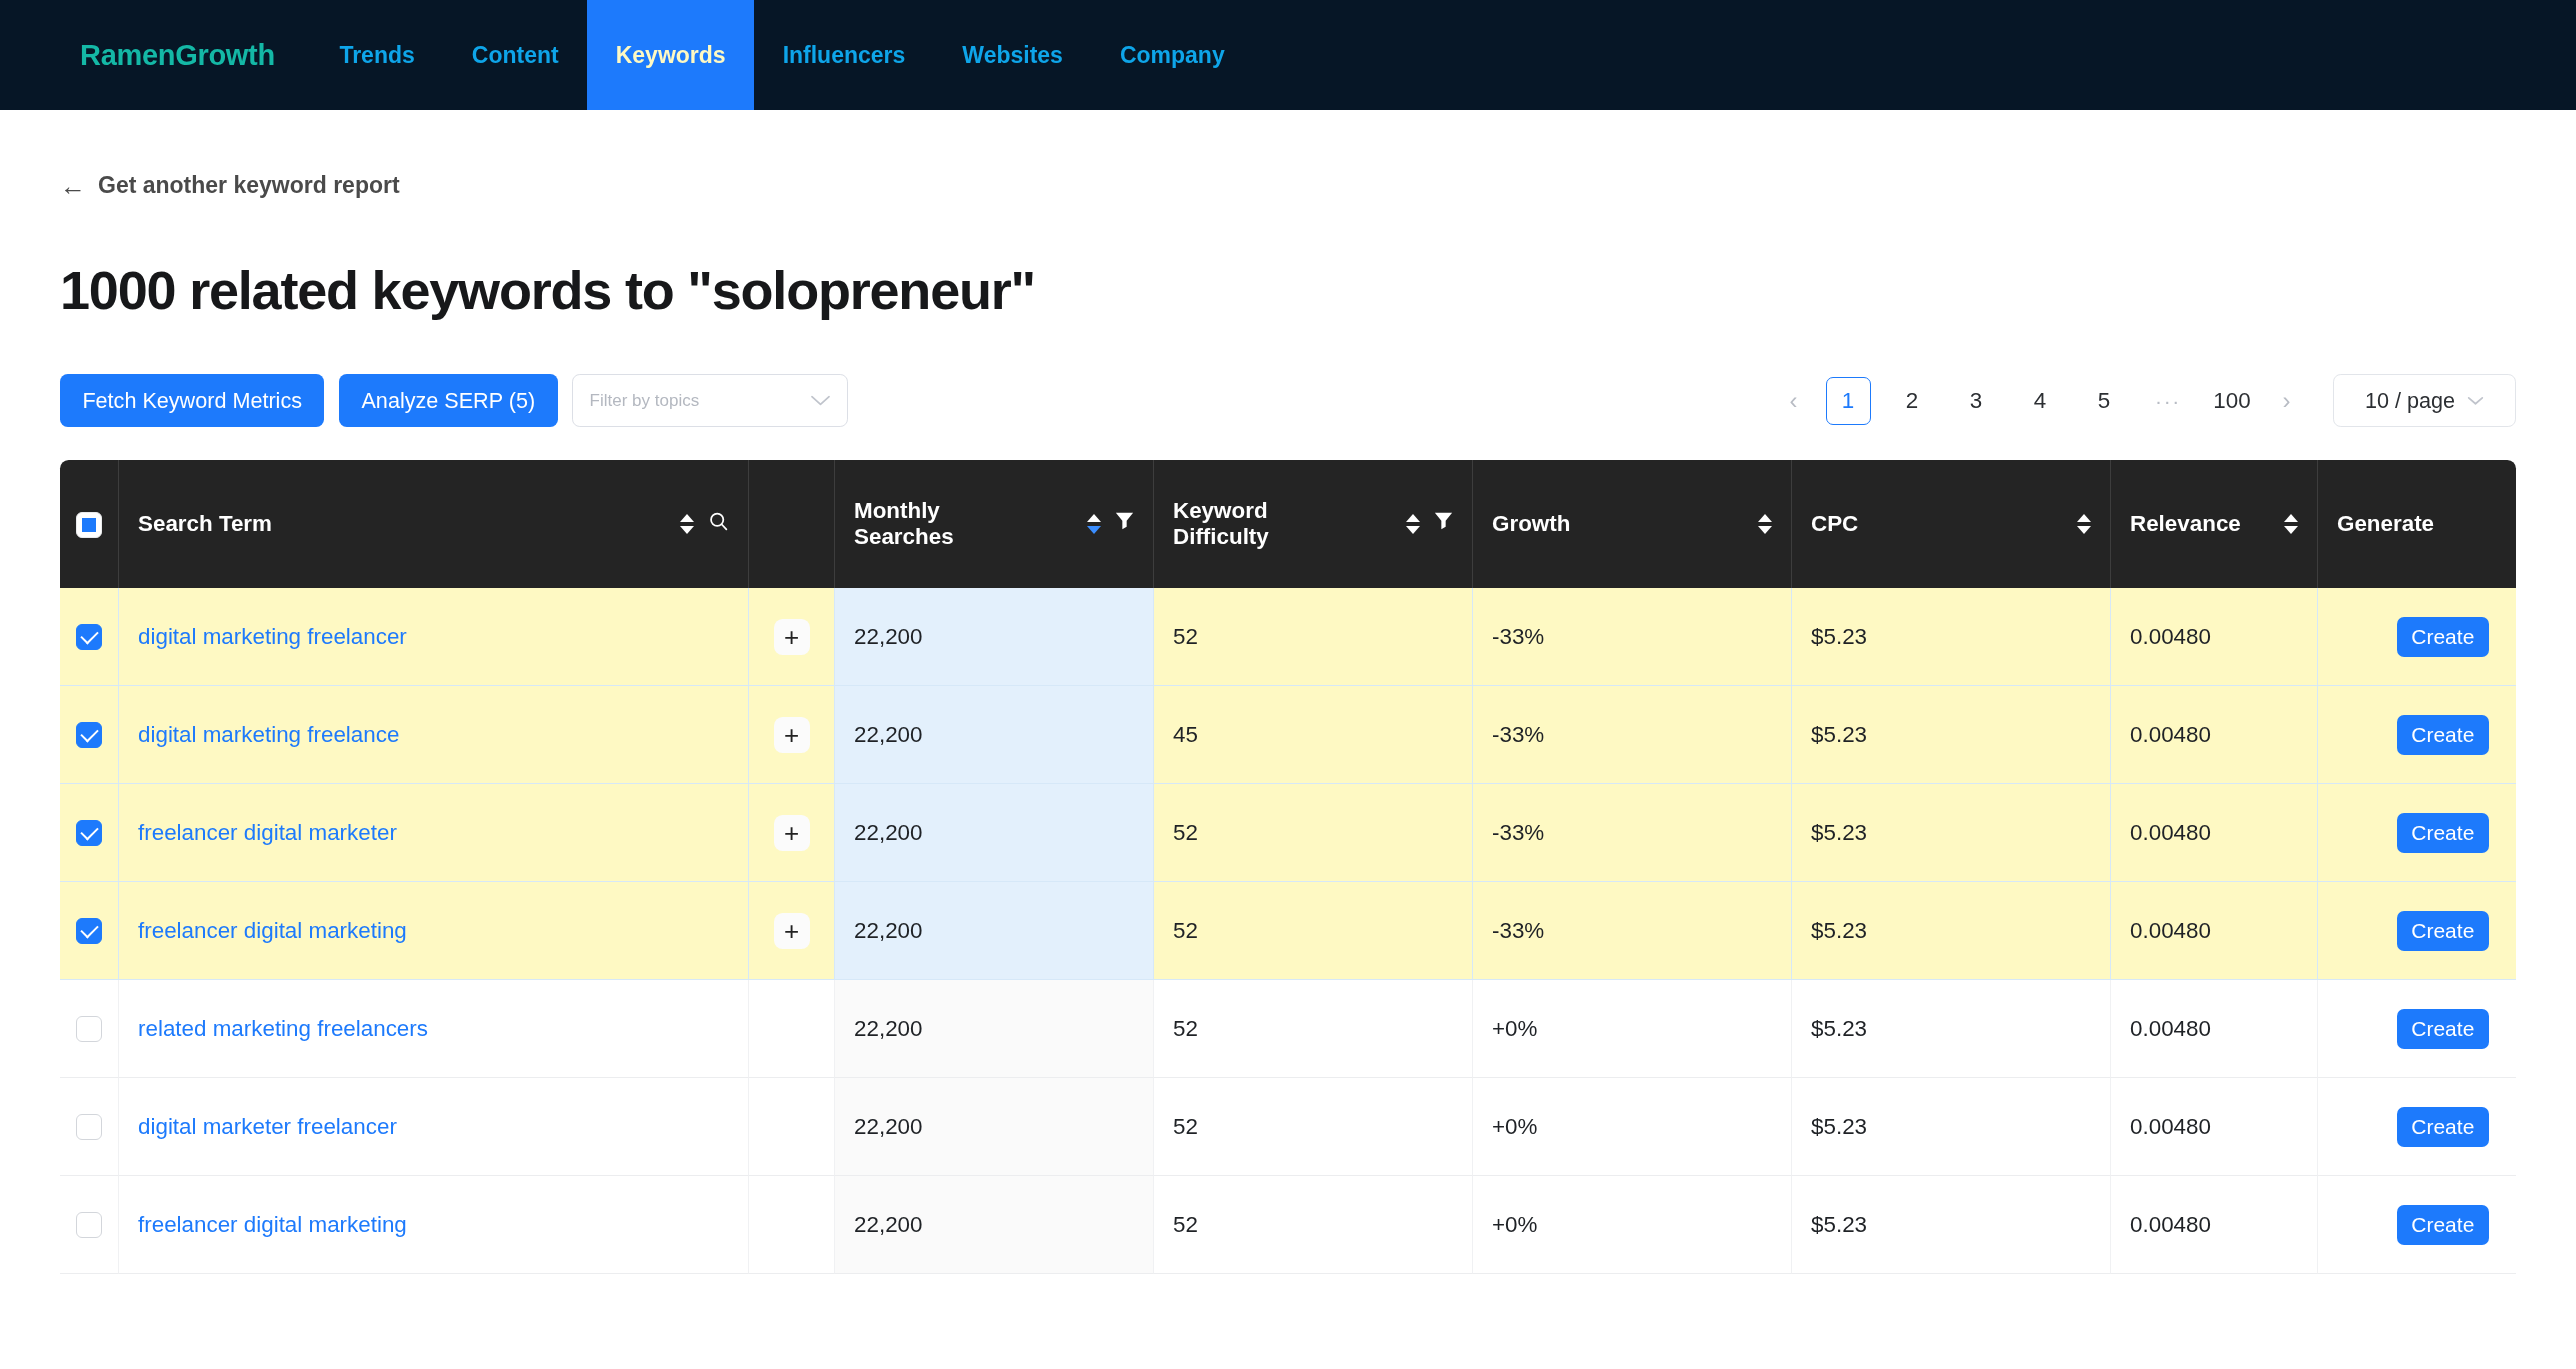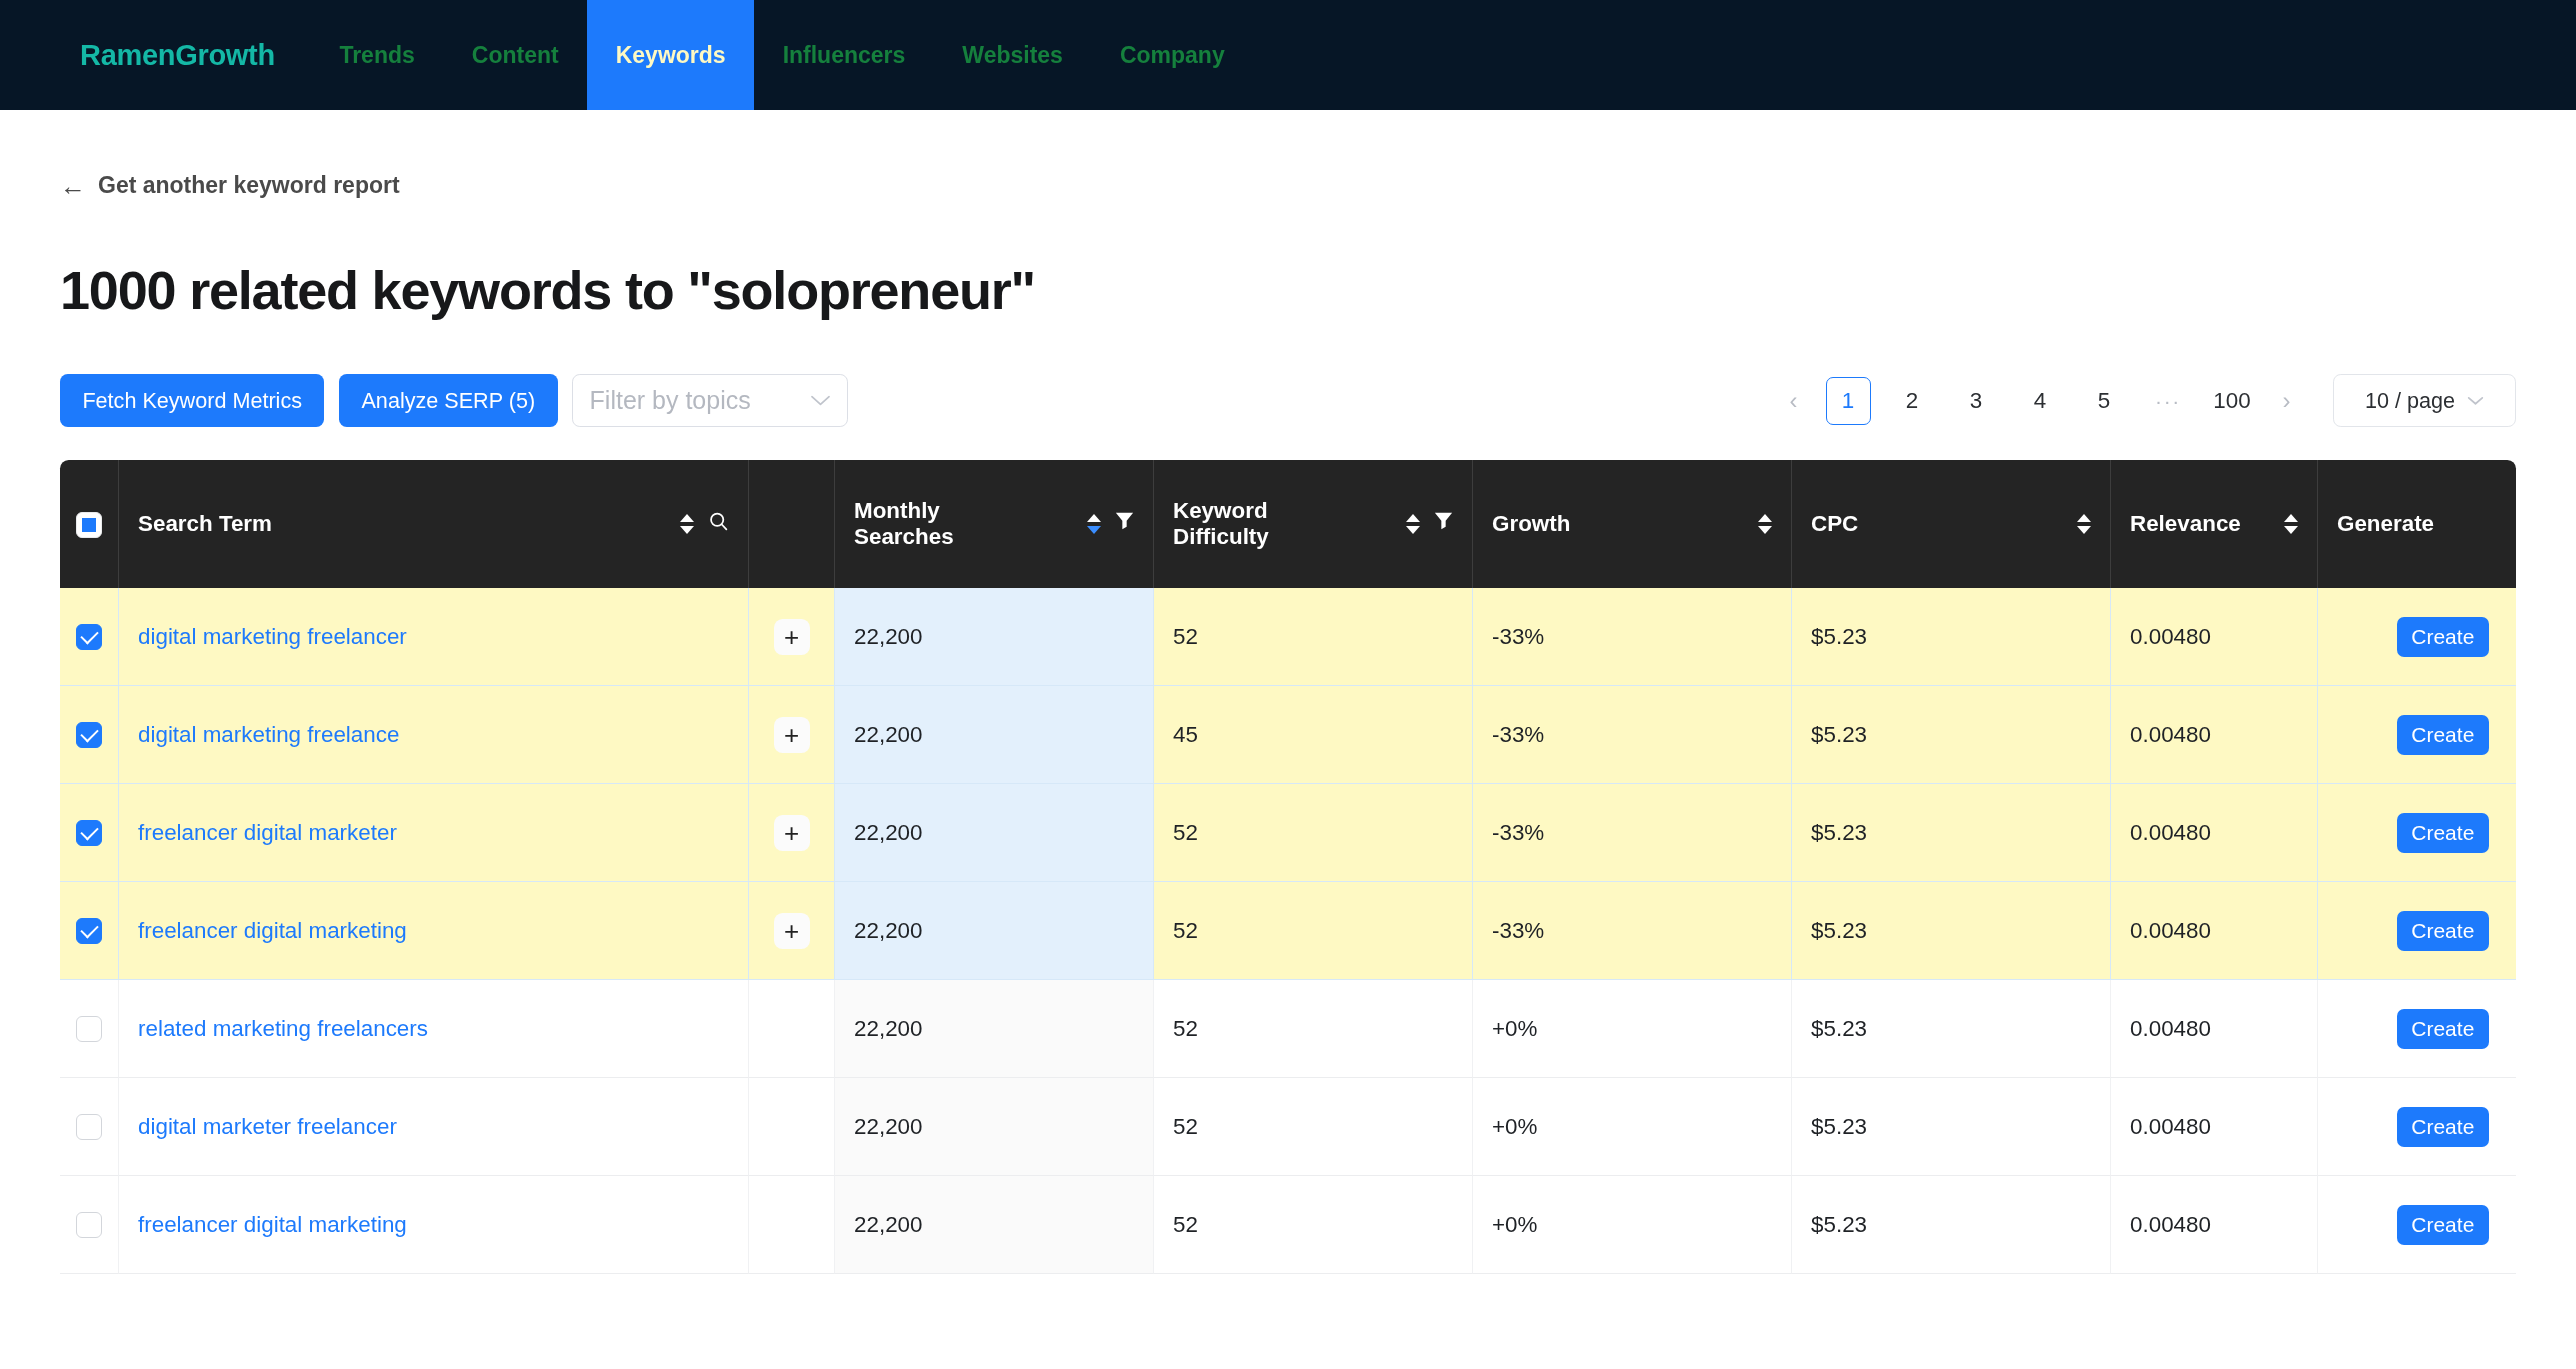--- a/index.html
+++ b/index.html
@@ -28,21 +28,21 @@
     font-size: 29px;
     font-weight: 700;
     letter-spacing: -0.3px;
     padding-right: 36px;
     white-space: nowrap;
   }
   .nav-link {
     display: flex;
     align-items: center;
     padding: 0 28.5px;
-    color: #15803d;
+    color: #0ea5e9;
     font-size: 23px;
     font-weight: 700;
     white-space: nowrap;
     cursor: pointer;
   }
   .nav-link.active {
     background: #1d7afc;
     color: #fef9c3;
   }
   .nav-user { display: flex; align-items: center; gap: 11.2px; }
@@ -100,21 +100,21 @@
     height: 53px;
     border: 0.9px solid #dcdfe6;
     border-radius: 7.8px;
     display: flex;
     align-items: center;
     justify-content: space-between;
     padding: 0 16.4px;
     background: #fff;
     cursor: text;
   }
-  .topic-filter .ph { color: #b4b8c0; font-size: 25px; }
+  .topic-filter .ph { color: #b4b8c0; font-size: 17px; }
   .chev { color: #c0c4cc; font-size: 19px; line-height: 1; }
 
   .pager {
     margin-left: auto;
     display: flex;
     align-items: center;
     gap: 0;
   }
   .pg-arrow {
     width: 45px; height: 45px;

